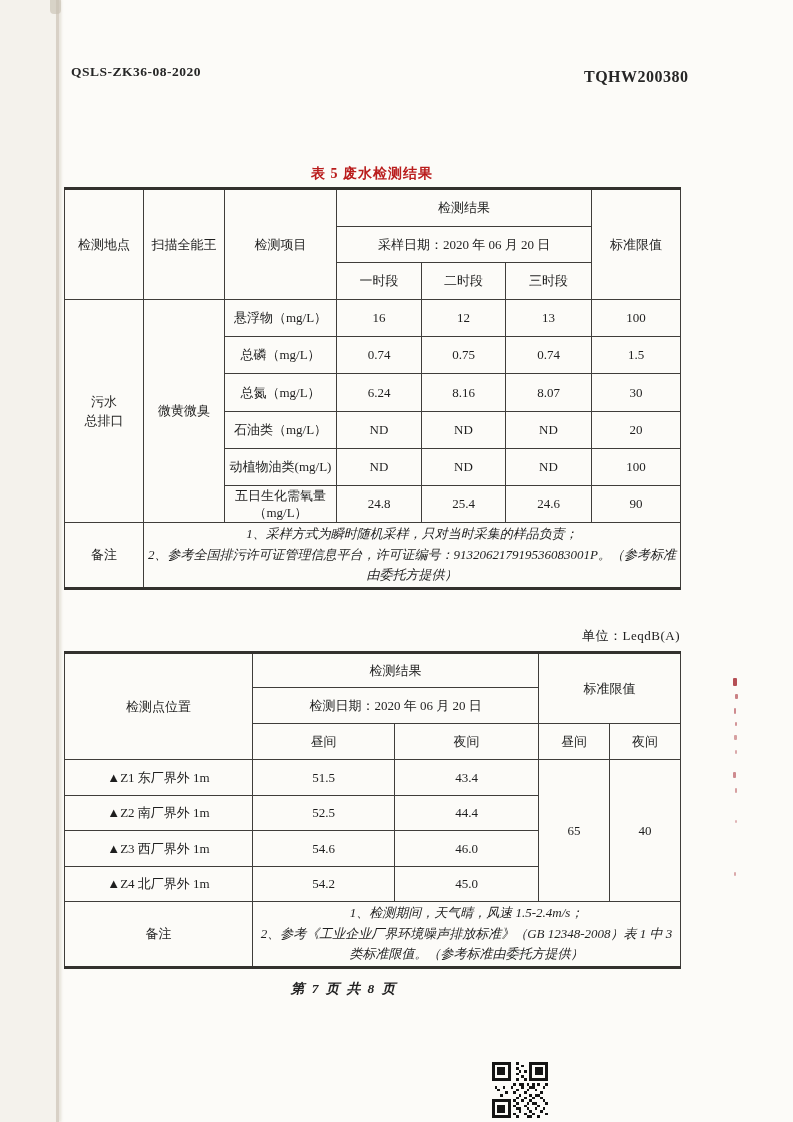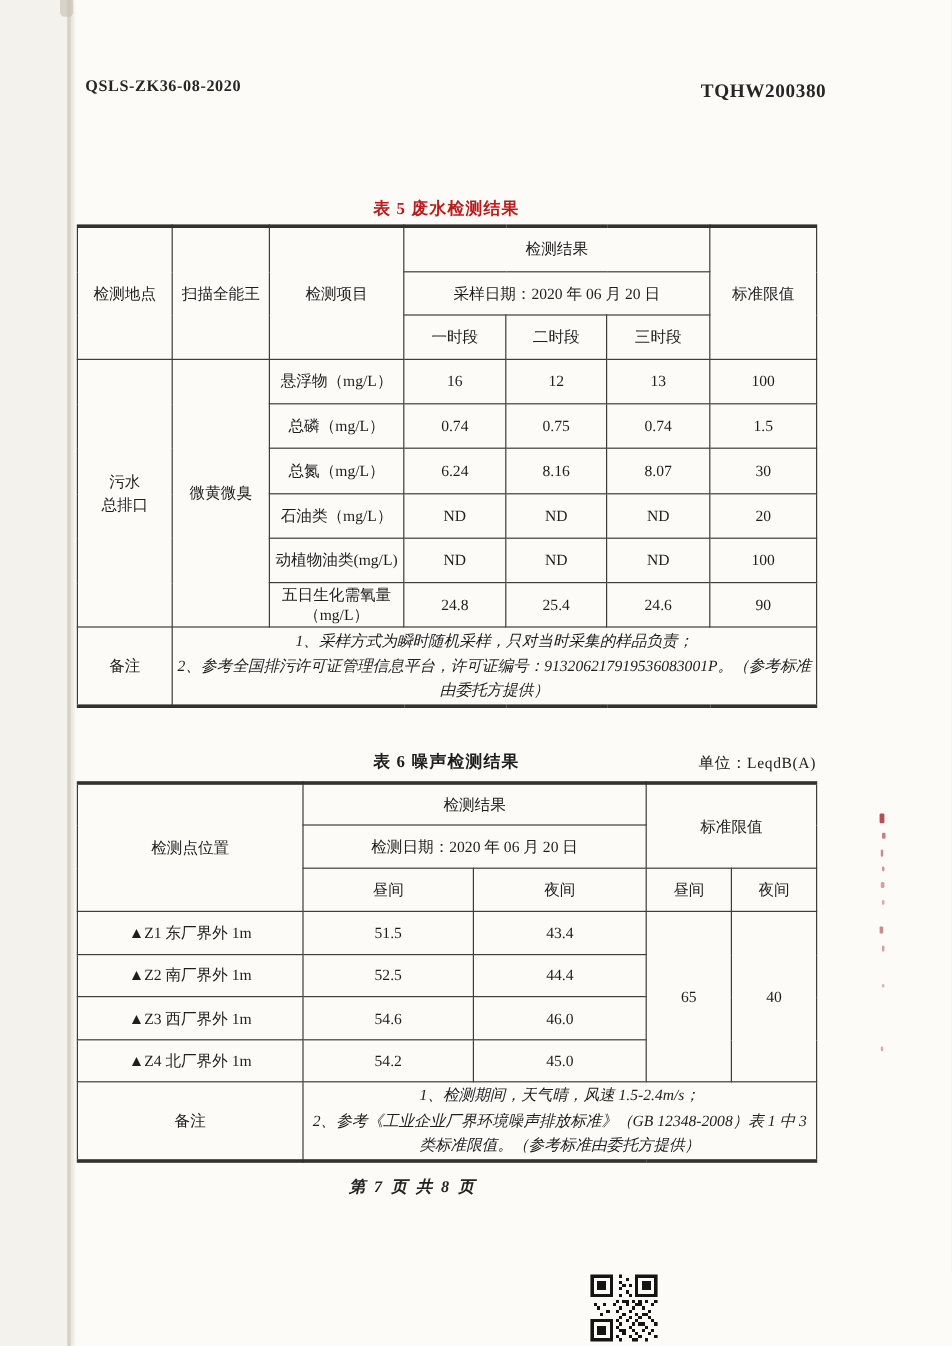--- a/index.html
+++ b/index.html
@@ -191,21 +191,20 @@
       <td class="remark-label">备注</td>
       <td colspan="6" class="remark-body">
         <div>1、采样方式为瞬时随机采样，只对当时采集的样品负责；</div>
         <div>2、参考全国排污许可证管理信息平台，许可证编号：913206217919536083001P。（参考标准由委托方提供）</div>
       </td>
     </tr>
   </tbody>
     </table>
 
   <div class="t6-caption-row">
-    <div class="t6-caption">表 6 噪声检测结果</div>
     <div class="t6-unit">单位：LeqdB(A)</div>
   </div>
 
   <table class="rpt" id="table6">
     <colgroup>
       <col style="width:188px">
         <col style="width:142px">
         <col style="width:144px">
       <col style="width:71px">
         <col style="width:71px">

